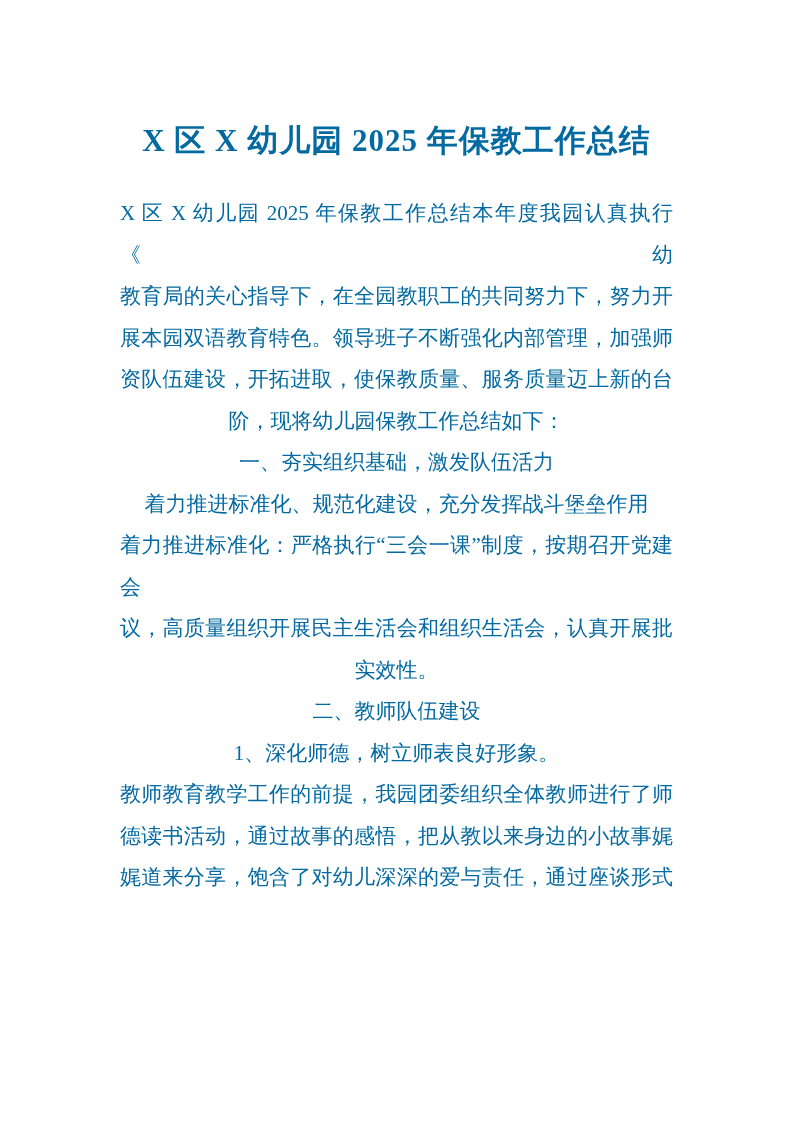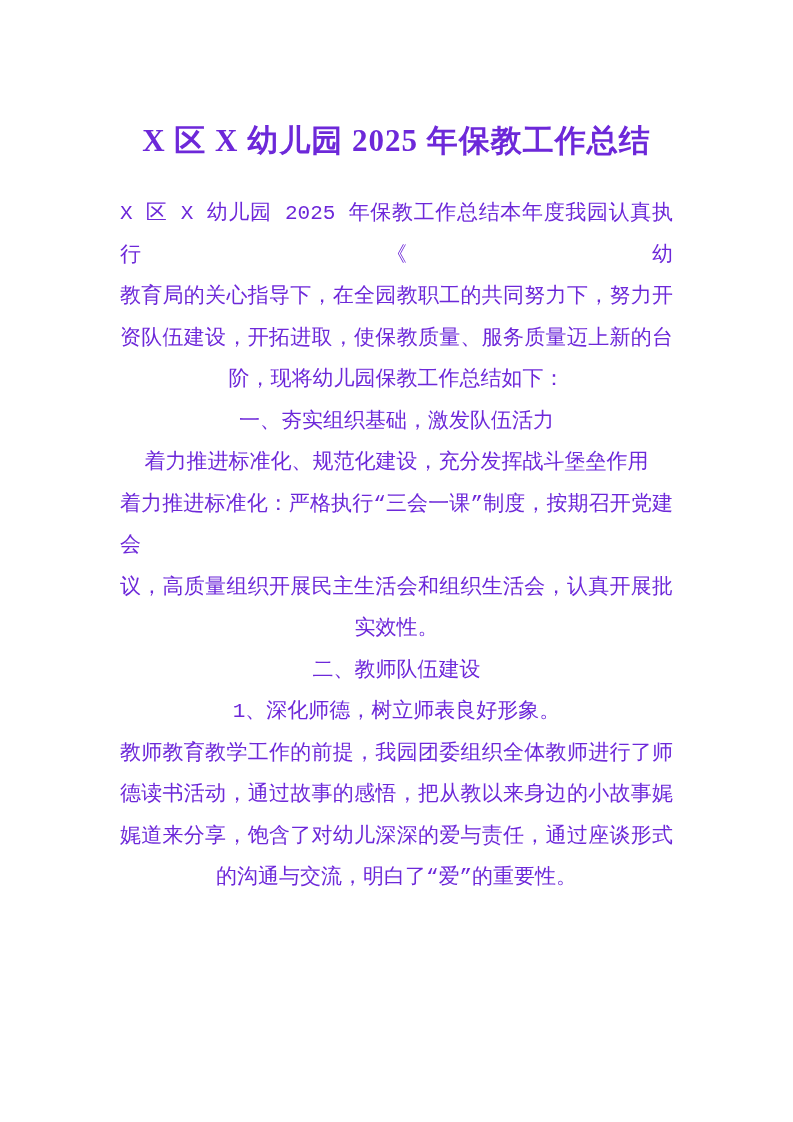--- a/index.html
+++ b/index.html
@@ -7,35 +7,34 @@
     padding: 0;
     background: #ffffff;
   }
   .page {
     position: relative;
     width: 793px;
     height: 908px;
     background: #ffffff;
     overflow: hidden;
     font-family: "Liberation Serif", "DejaVu Serif", serif;
-    color: #6d28d9;
+    color: #0369a1;
   }
   .doc-title {
     margin: 0;
     padding-top: 118px;
     text-align: center;
     font-size: 31px;
     font-weight: bold;
     line-height: 46px;
     letter-spacing: 1px;
     white-space: nowrap;
   }
   .doc-body {
     margin: 29px 120px 0 120px; 
-    font-family: Liberation Mono, monospace;
   }
   .text-line {
     font-size: 21px;
     line-height: 41.5px;
     text-align: center;
     white-space: nowrap;
   }
   .text-line.justify {
     white-space: normal;
     text-align: justify;
@@ -44,20 +43,21 @@
   }
 </style>
 </head>
 <body>
 
 <div class="page">
   <h1 class="doc-title">X 区 X 幼儿园 2025 年保教工作总结</h1>
   <div class="doc-body">
       <div class="text-line justify">X 区 X 幼儿园 2025 年保教工作总结本年度我园认真执行《幼</div>
       <div class="text-line justify">教育局的关心指导下，在全园教职工的共同努力下，努力开</div>
+      <div class="text-line justify">展本园双语教育特色。领导班子不断强化内部管理，加强师</div>
       <div class="text-line justify">资队伍建设，开拓进取，使保教质量、服务质量迈上新的台</div>
       <div class="text-line">阶，现将幼儿园保教工作总结如下：</div>
       <div class="text-line">一、夯实组织基础，激发队伍活力</div>
       <div class="text-line">着力推进标准化、规范化建设，充分发挥战斗堡垒作用</div>
       <div class="text-line justify">着力推进标准化：严格执行“三会一课”制度，按期召开党建会</div>
       <div class="text-line justify">议，高质量组织开展民主生活会和组织生活会，认真开展批</div>
       <div class="text-line">实效性。</div>
       <div class="text-line">二、教师队伍建设</div>
       <div class="text-line">1、深化师德，树立师表良好形象。</div>
       <div class="text-line justify">教师教育教学工作的前提，我园团委组织全体教师进行了师</div>

